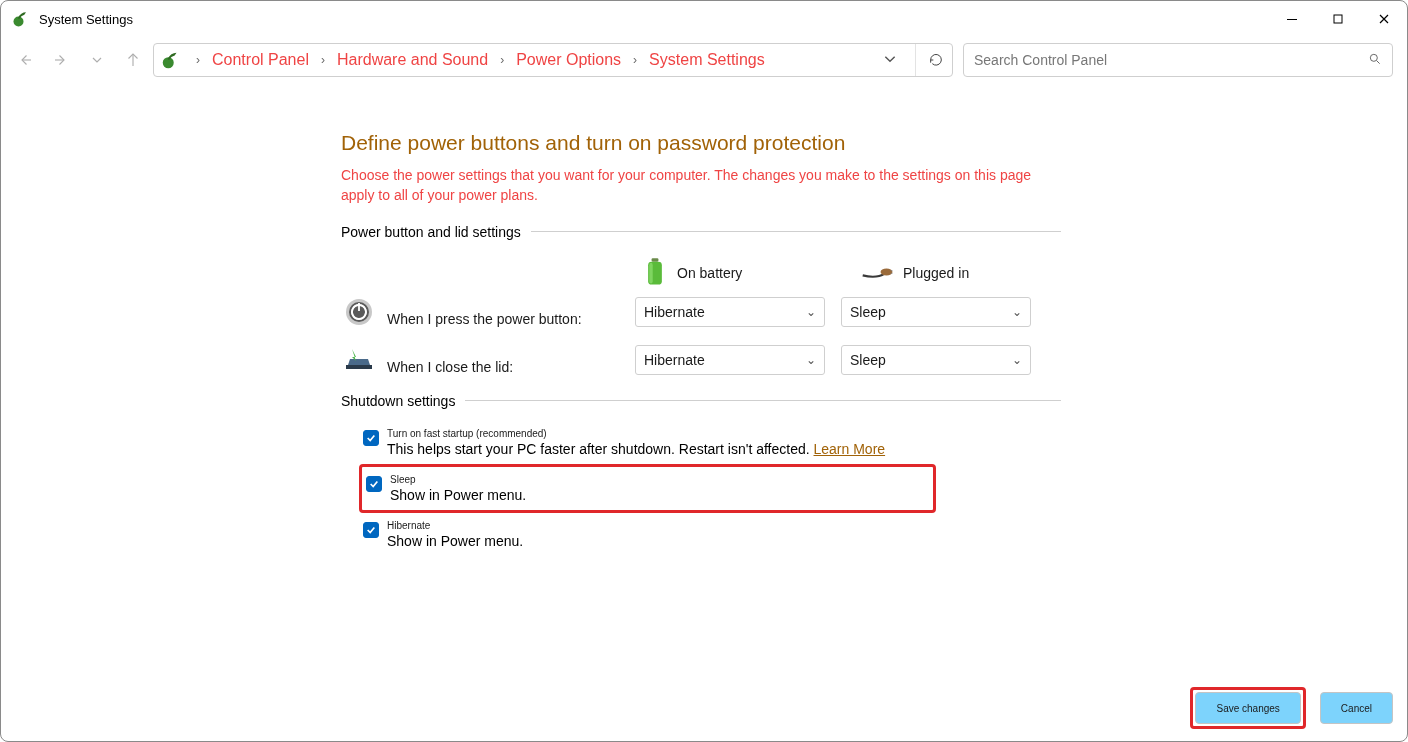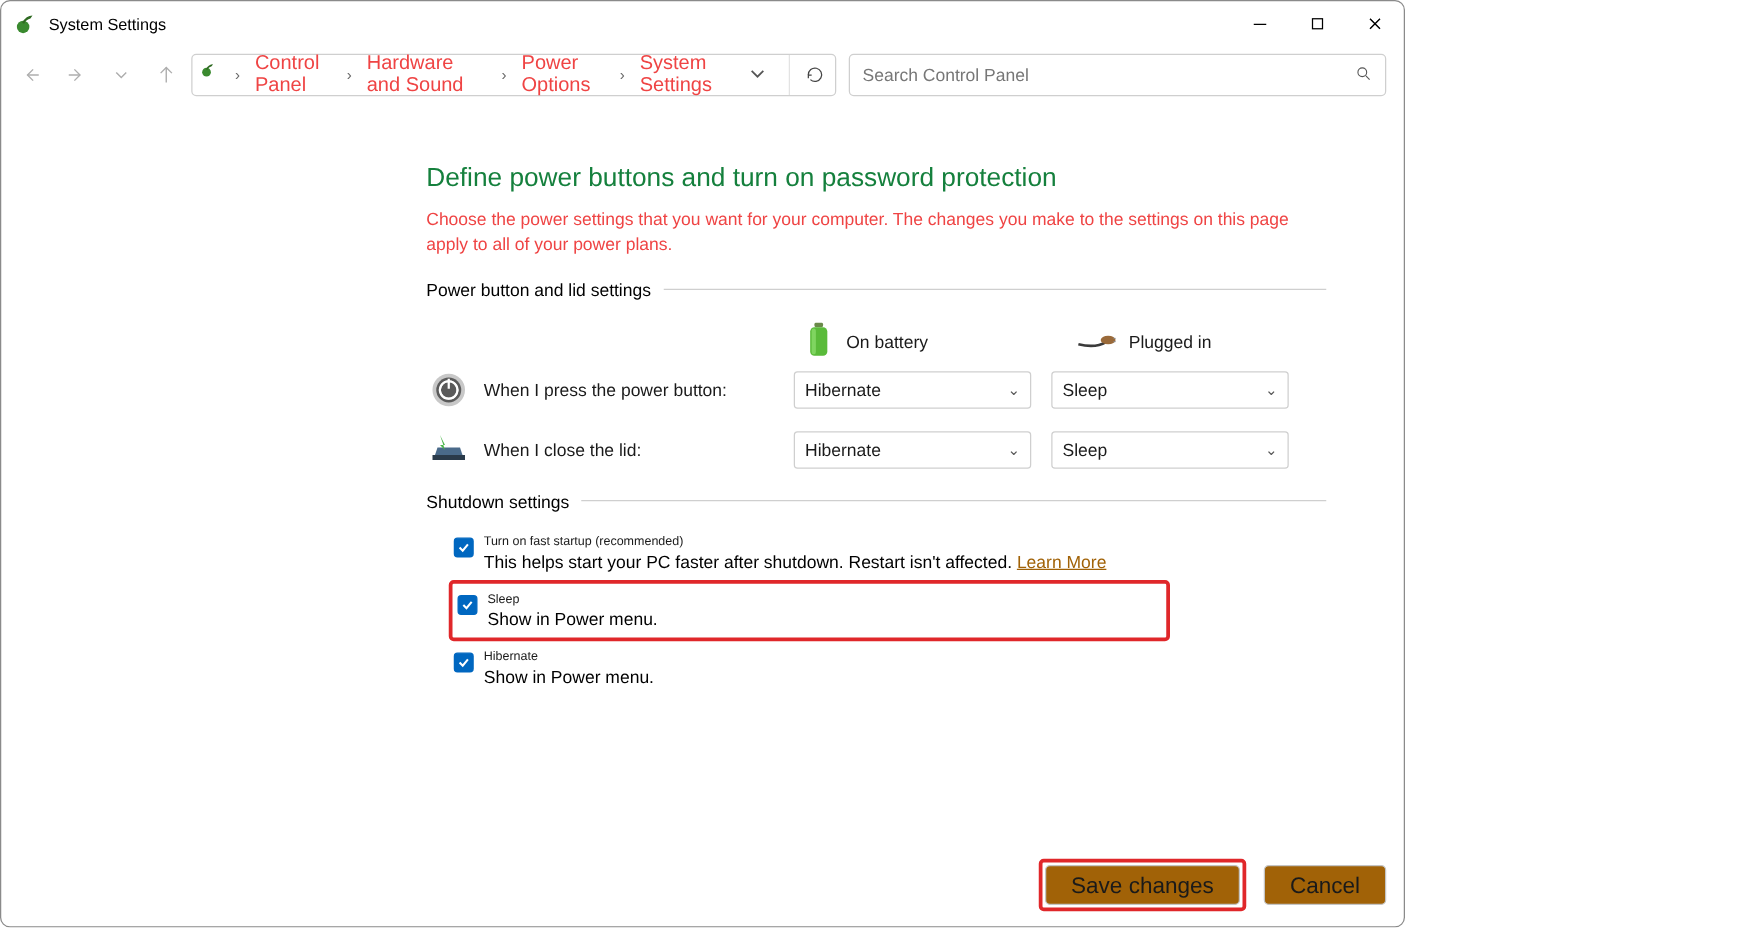--- a/index.html
+++ b/index.html
@@ -4,21 +4,21 @@
 <style>
   * { box-sizing: border-box; margin: 0; padding: 0; }
   body {
     font-family: "Segoe UI", Tahoma, sans-serif;
     font-size: 13px;
     color: #1a1a1a;
     background: #ffffff;
     overflow: hidden;
   }
   .window {
-    width: 1124px;
+    width: 1408px;
     height: 742px;
     border: 1px solid #8a8a8a;
     border-radius: 8px;
     position: relative;
     background: #fff;
   }
   
   .titlebar {
     display: flex;
     align-items: center;
@@ -82,21 +82,21 @@
     position: absolute;
     top: 98px;
     left: 0; right: 0; bottom: 64px;
     overflow: auto;
   }
   .page {
     width: 720px;
     margin-left: 340px;
   }
   .page-title {
-    color: #15803d;
+    color: #a16207;
     font-size: 21px;
     font-weight: 400;
     margin-top: 32px;
     margin-bottom: 10px;
   }
   .page-desc {
     font-size: 14px;
     color: #ef4444;
     line-height: 1.45;
     max-width: 700px;
@@ -124,21 +124,21 @@
     margin-bottom: 6px;
     gap: 20px;
   }
   .col-headers .col {
     width: 200px;
     display: flex; align-items: center;
     font-size: 14px;
     gap: 8px;
   }
   .setting-row {
-    display: flex; align-items: center;
+    display: flex; align-items: flex-end;
     margin-bottom: 18px;
   }
   .setting-row .row-icon { width: 36px; display:flex; align-items:center; justify-content:center; }
   .setting-row .row-label { font-size: 14px; flex: 0 0 258px; padding-left: 10px; }
   .dropdown {
     width: 190px;
     height: 30px;
     border: 1px solid #cfcfcf;
     border-radius: 3px;
     display: flex;
@@ -187,22 +187,22 @@
     bottom: 12px;
     left: 0; right: 14px;
     display: flex; justify-content: flex-end; align-items: center;
     gap: 14px;
   }
   .btn {
     height: 32px;
     padding: 0 20px;
     border: 1px solid #c4c4c4;
     border-radius: 4px;
-    background: #a16207;
-    font-size: 18px;
+    background: #7dd3fc;
+    font-size: 10px;
     display: flex; align-items: center; justify-content: center;
   }
   .btn-highlight {
     border: 3px solid #e0272a;
     border-radius: 4px;
     padding: 2px;
     display: inline-block;
   }
 </style>
 </head>

